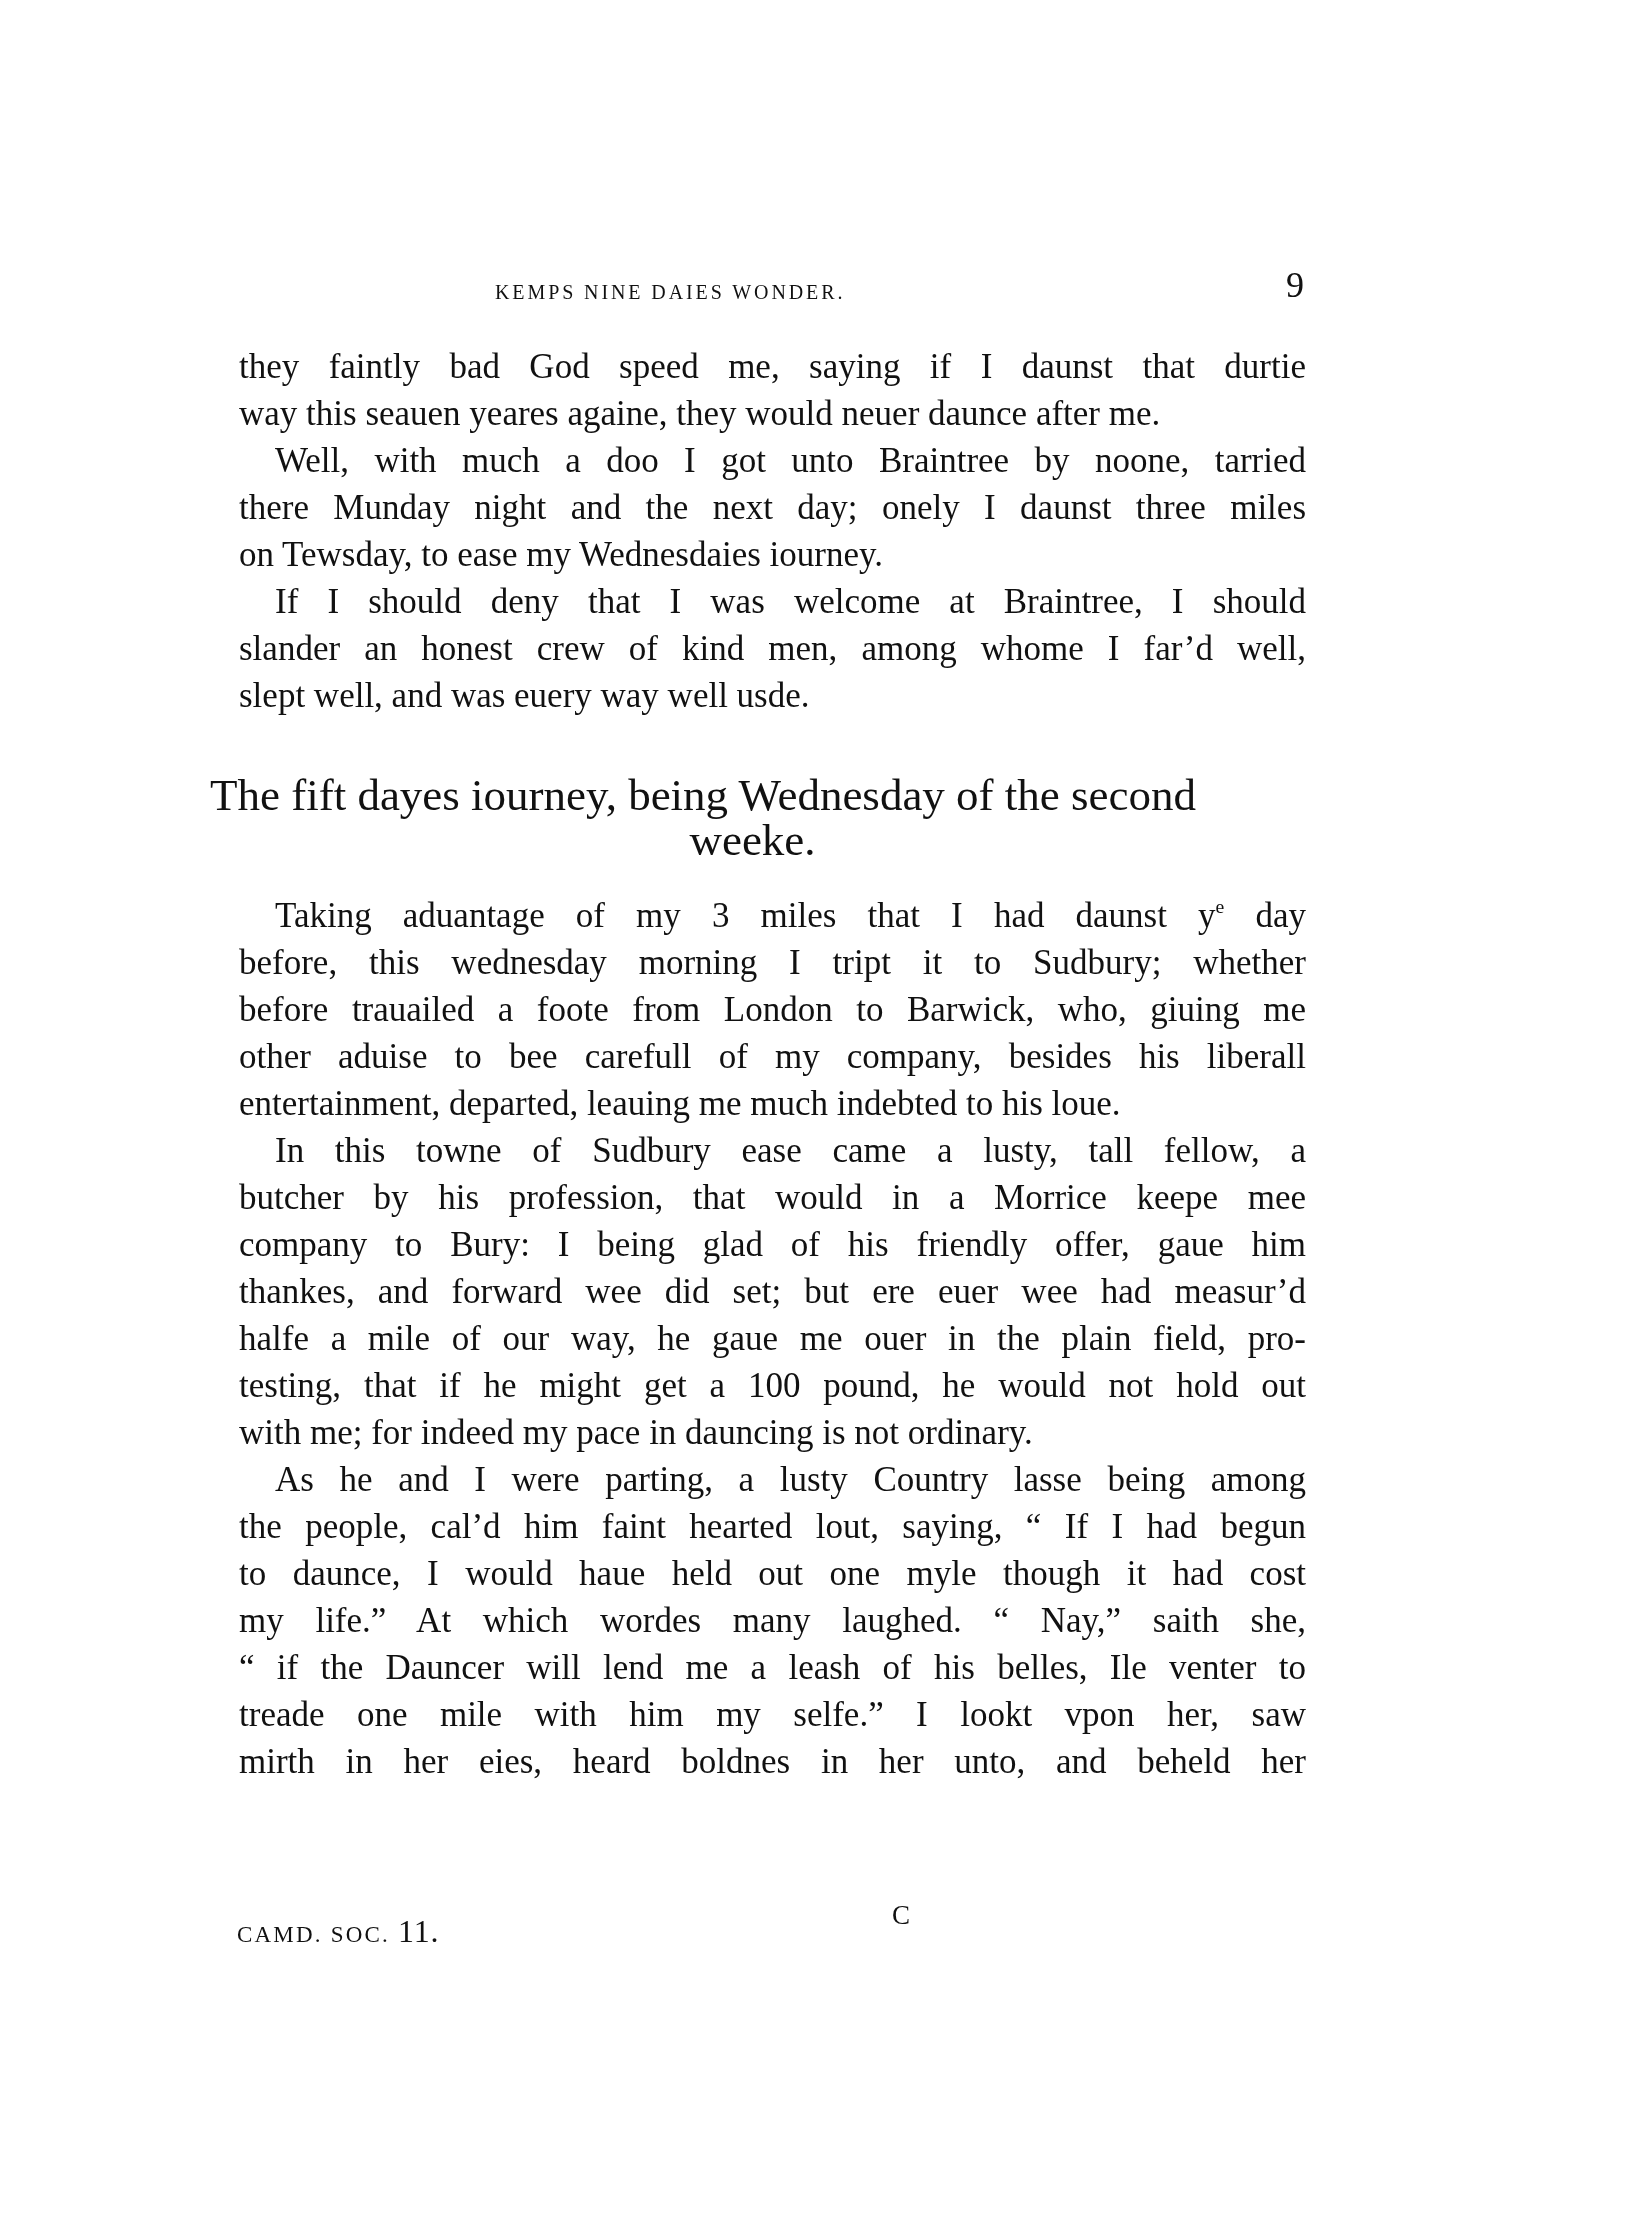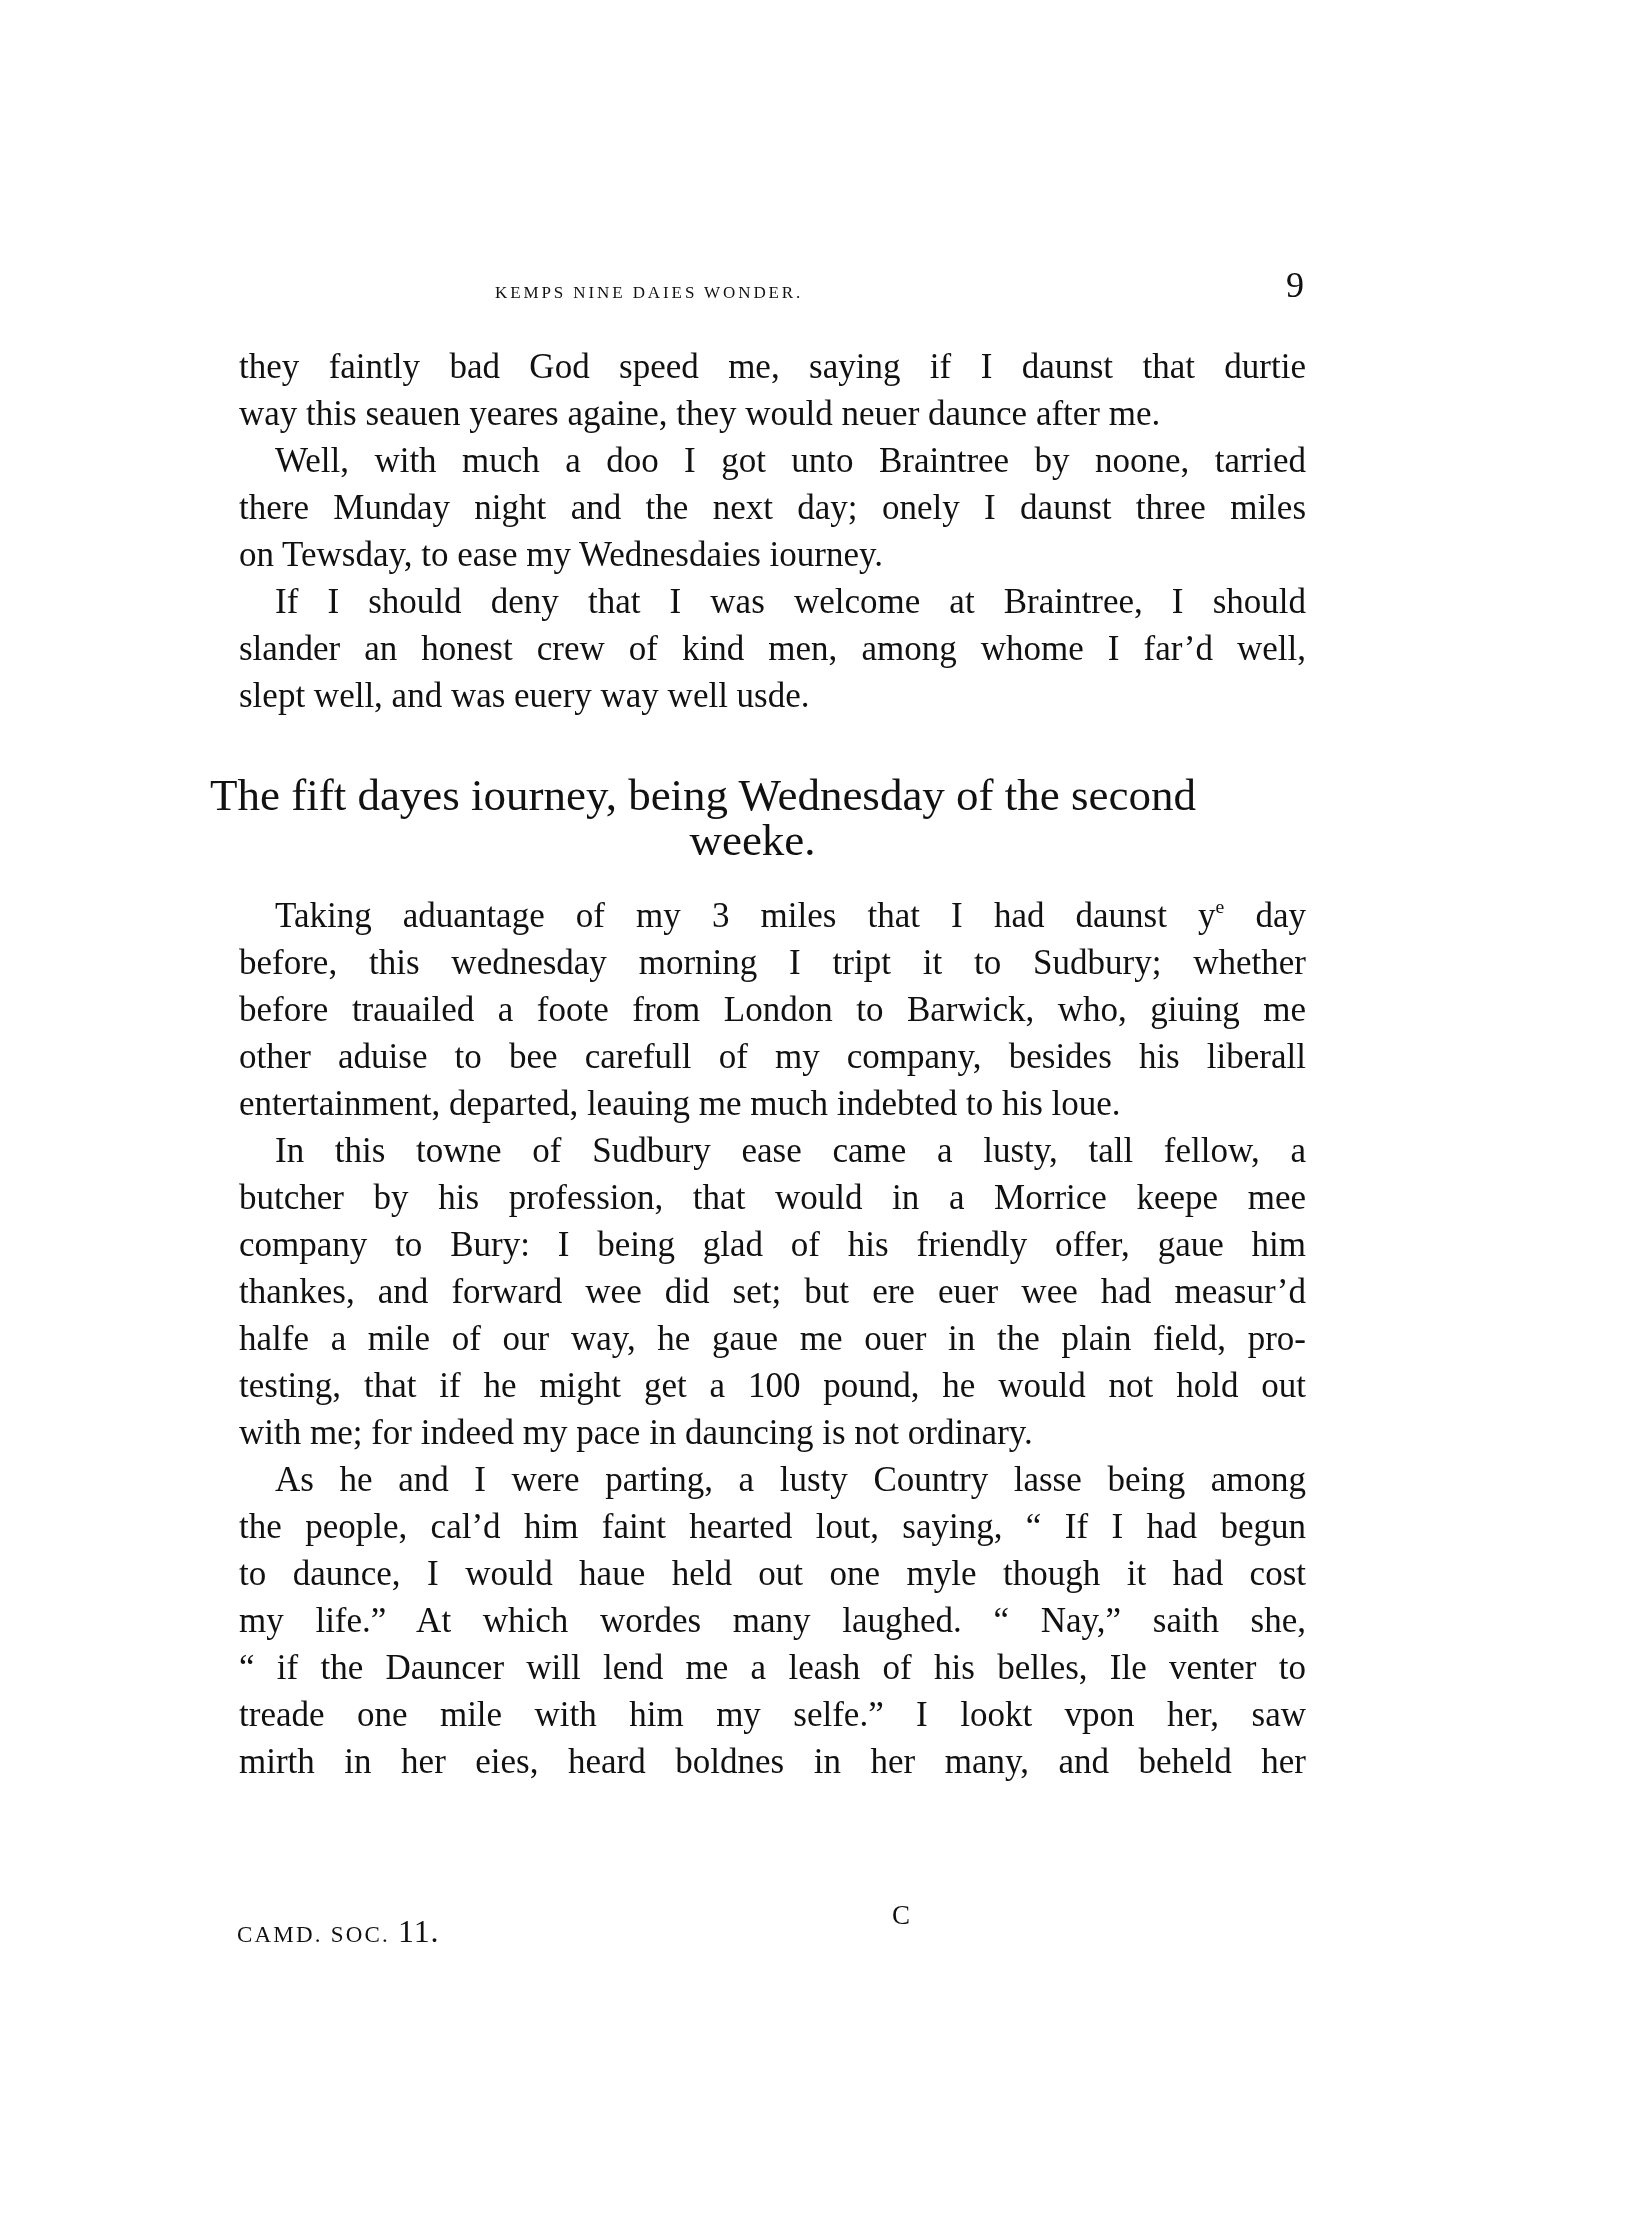--- a/index.html
+++ b/index.html
@@ -18,21 +18,21 @@
   .page {
     position: absolute;
     left: 0; top: 0;
     width: 1648px; height: 2214px;
   }
   .running-head {
     position: absolute;
     left: 495px;
     top: 279px;
     width: 537px;
-    font-size: 17px;
+    font-size: 20px;
     letter-spacing: 2.9px;
     line-height: 27px;
     white-space: nowrap;
     text-transform: uppercase;
   }
   .page-number {
     position: absolute;
     left: 1286px;
     top: 267px;
     font-size: 36px;
@@ -140,20 +140,20 @@
     <span class="line">thankes, and forward wee did set; but ere euer wee had measur’d</span>
     <span class="line">halfe a mile of our way, he gaue me ouer in the plain field, pro-</span>
     <span class="line">testing, that if he might get a 100 pound, he would not hold out</span>
     <span class="line last">with me; for indeed my pace in dauncing is not ordinary.</span>
     <span class="line indent">As he and I were parting, a lusty Country lasse being among</span>
     <span class="line">the people, cal’d him faint hearted lout, saying, “ If I had begun</span>
     <span class="line">to daunce, I would haue held out one myle though it had cost</span>
     <span class="line">my life.”  At which wordes many laughed.  “ Nay,” saith she,</span>
     <span class="line">“ if the Dauncer will lend me a leash of his belles, Ile venter to</span>
     <span class="line">treade one mile with him my selfe.”  I lookt vpon her, saw</span>
-    <span class="line">mirth in her eies, heard boldnes in her many, and beheld her</span>
+    <span class="line">mirth in her eies, heard boldnes in her unto, and beheld her</span>
   </div>
 
   <div class="footer-sig"><span>CAMD. SOC.</span> <span class="vol">11.</span></div>
   <div class="signature-mark">C</div>
 
 </div>
 
 
 </body></html>

